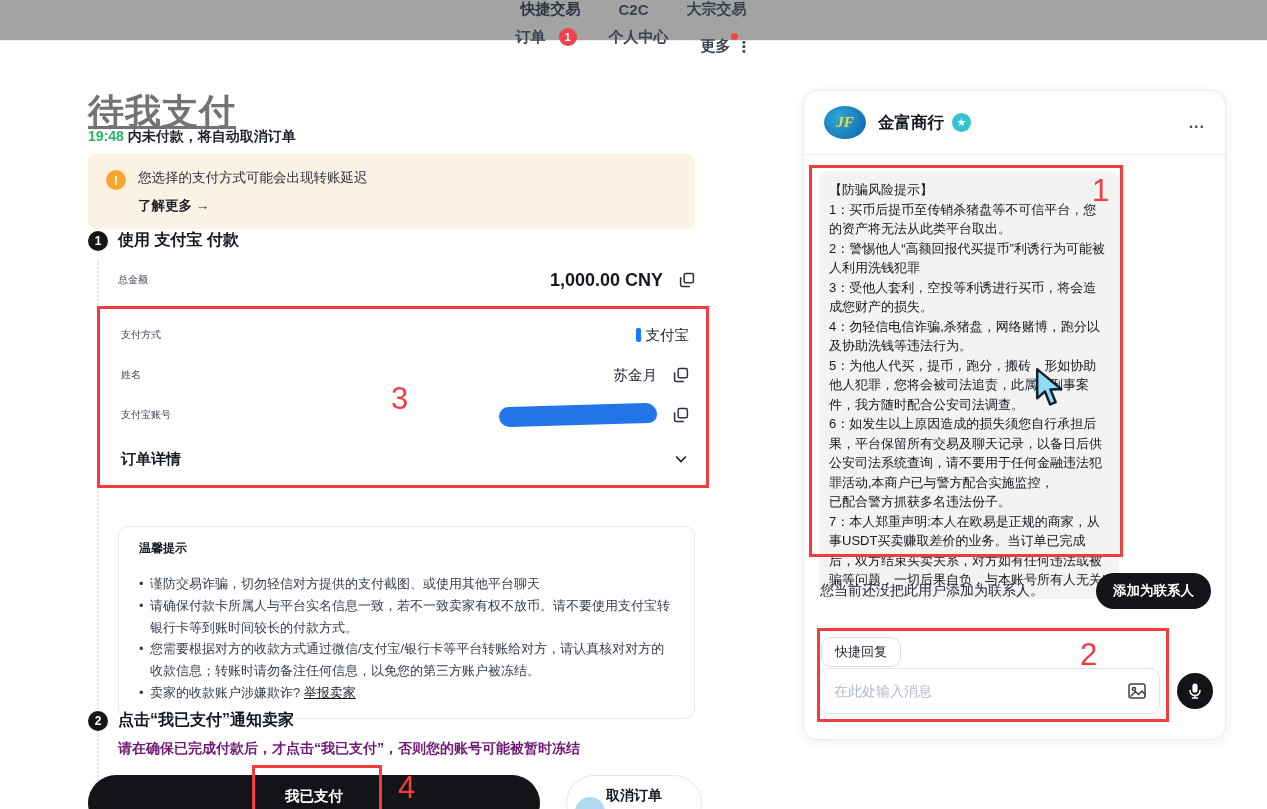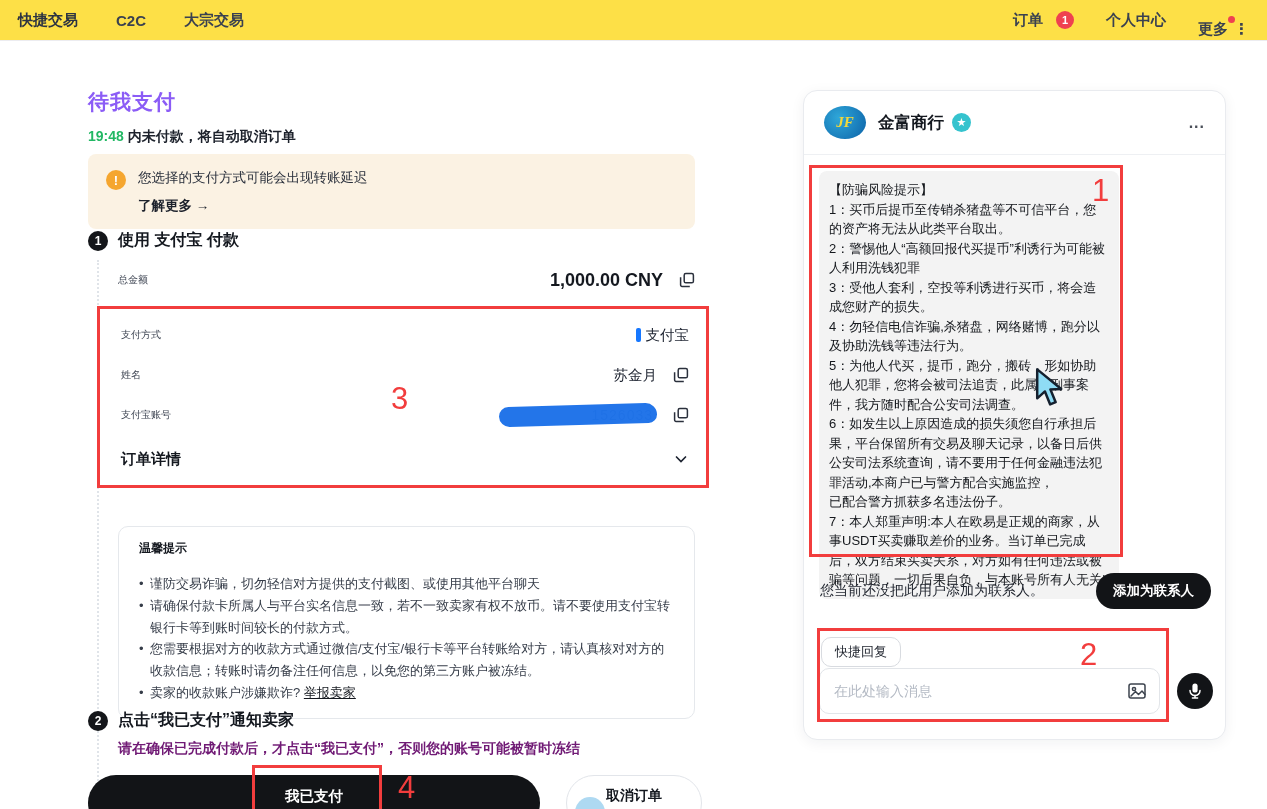--- a/index.html
+++ b/index.html
@@ -1,37 +1,37 @@
 <!DOCTYPE html>
 <html><head>
 <meta charset="utf-8">
 <style>
   * { margin:0; padding:0; box-sizing:border-box; }
   html,body { background:#fff; }
   body { font-family:"Liberation Sans","DejaVu Sans",sans-serif; color:#181c26; }
   #page { position:relative; width:1267px; height:809px; overflow:hidden; background:#fff; }
 
   
-  .topnav { position:absolute; left:0; top:0; width:100%; height:41px; background:#fde047;
+  .topnav { position:absolute; left:0; top:0; width:100%; height:41px; background:#a3a3a3;
             border-bottom:1px solid #ececf0; display:flex; align-items:center; justify-content:space-between;
-            padding:0 18px; }
+            padding:0 18px;flex-direction:column; }
   .nav-left { display:flex; align-items:center; gap:38px; }
   .nav-item { font-size:15px; font-weight:600; color:#3a4150; cursor:pointer; }
   .nav-item.first { font-weight:700; color:#2d3442; }
   .nav-right { display:flex; align-items:center; gap:32px; }
   .nav-orders { display:flex; align-items:flex-start; gap:13px; font-size:15px; font-weight:600; color:#3a4150; }
   .badge { width:18px; height:18px; border-radius:50%; background:#ef4150; color:#fff; font-size:11px;
            font-weight:700; display:flex; align-items:center; justify-content:center; }
   .nav-more { position:relative; display:flex; align-items:center; gap:6px; font-size:15px; font-weight:600; color:#3a4150;margin-top:18px; }
   .reddot { position:absolute; right:14px; top:-4px; width:7px; height:7px; border-radius:50%; background:#ef4150; }
   .vdots { font-size:15px; font-weight:700; color:#3a4150; letter-spacing:0; }
 
   
   .main { position:absolute; left:88px; top:88px; width:607px; }
-  .page-title { font-size:21px; font-weight:700; color:#8b5cf6; letter-spacing:1px; }
+  .page-title { font-size:36px; font-weight:700; color:#737373; letter-spacing:1px;text-decoration:underline; }
   .countdown { position:absolute; top:40px; left:0; font-size:14px; font-weight:600; color:#1d222c; }
   .countdown .time { color:#22b864; font-weight:700; }
   .banner { position:absolute; top:66px; left:0; width:607px; background:#fbf2e3; border-radius:8px;
             padding:15px 18px 14px 18px; display:flex; gap:12px; }
   .warn-ico { flex:0 0 auto; width:20px; height:20px; border-radius:50%; background:#f5a62f; color:#fff;
               font-size:13px; font-weight:700; display:flex; align-items:center; justify-content:center; margin-top:1px; }
   .banner-text { font-size:13.5px; color:#2a303c; }
   .banner-link { margin-top:10px; font-size:13.5px; font-weight:700; color:#1d222c; cursor:pointer; }
 
   .dotline { position:absolute; left:9px; top:172px; height:532px; border-left:2px dotted #e0e4e9; }

